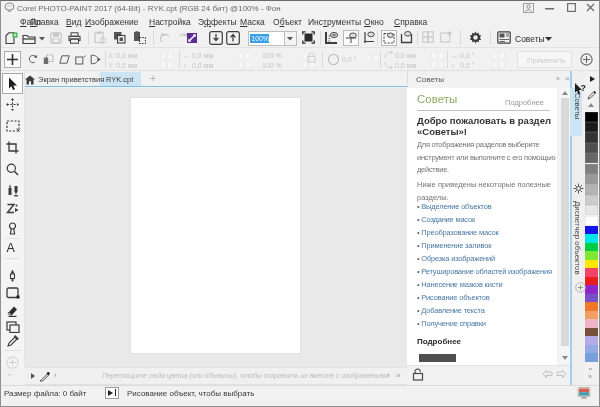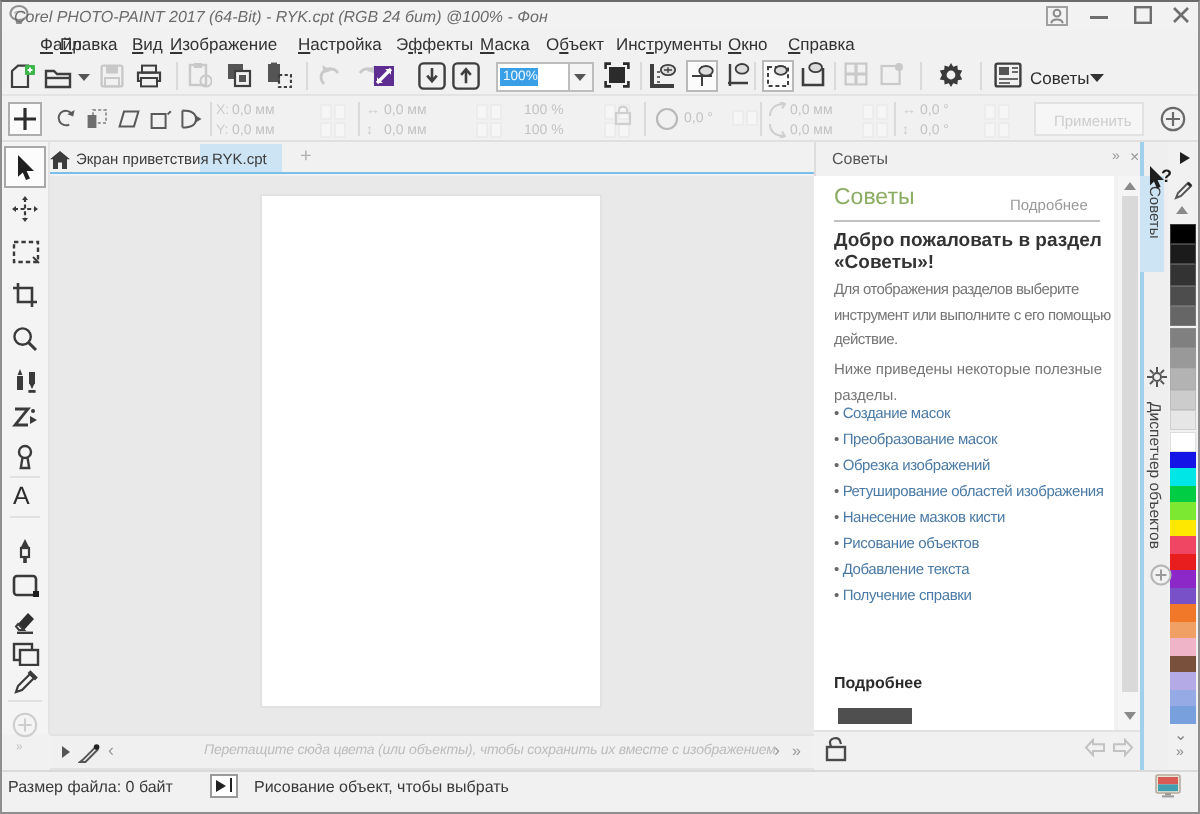--- a/index.html
+++ b/index.html
@@ -28,21 +28,21 @@
 <div class="abs" style="left:570px;top:87.5px;width:12px;height:48px;background:#cde4f5"></div>
 <div class="abs" style="left:584px;top:71px;width:16px;height:314px;background:#f1f1f1"></div>
 <div class="abs" style="left:25px;top:367px;width:382px;height:18px;background:#f0f0f0;border-top:1px solid #e2e2e2;border-bottom:1px solid #e2e2e2"></div>
 <div class="abs" style="left:0px;top:385px;width:600px;height:16px;background:#f1f1f1;border-top:1px solid #dadada"></div>
 <div class="abs" style="left:0px;top:0px;width:600px;height:407px;border:1px solid #8f8f8f;border-top-color:#6a6a6a;pointer-events:none;z-index:99"></div>
 <svg class="ic" style="left:4px;top:2px" width="11" height="11" viewBox="0 0 11 11">
       <path d="M5.5 1 C8.3 1 9.8 3 9.8 4.8 C9.8 6.6 8 8 5.5 8 C3 8 1.2 6.6 1.2 4.8 C1.2 3 2.7 1 5.5 1 Z" fill="none" stroke="#909090" stroke-width="1.1"></path>
       <path d="M4.2 8 L4.5 9.5 H6.5 L6.8 8" fill="none" stroke="#909090" stroke-width="0.9"></path>
       <path d="M3.2 4.6 C4.3 3.4 6.7 3.4 7.8 4.6" fill="none" stroke="#a8a8a8" stroke-width="0.7"></path>
     </svg>
-<div class="abs" style="left:7px;top:3.5px;font-size:8px;color:#6b6b6b;white-space:nowrap;font-style:italic;">Corel PHOTO-PAINT 2017 (64-Bit) - RYK.cpt (RGB 24 бит) @100% - Фон</div>
+<div class="abs" style="left:17px;top:3.5px;font-size:8px;color:#6b6b6b;white-space:nowrap;">Corel PHOTO-PAINT 2017 (64-Bit) - RYK.cpt (RGB 24 бит) @100% - Фон</div>
 <svg class="ic" style="left:523px;top:3px" width="11" height="10" viewBox="0 0 11 10">
       <rect x="0.5" y="0.5" width="10" height="9" fill="none" stroke="#a0a0a0"></rect>
       <circle cx="5.5" cy="3.6" r="1.7" fill="none" stroke="#8a8a8a"></circle>
       <path d="M2.6 8.6 C3.1 6.2 7.9 6.2 8.4 8.6" fill="none" stroke="#8a8a8a"></path>
     </svg>
 <svg class="ic" style="left:545px;top:8px" width="9" height="2" viewBox="0 0 9 2">
       <rect width="9" height="1.5" fill="#6e6e6e"></rect>
     </svg>
 <svg class="ic" style="left:567px;top:3px" width="9" height="9" viewBox="0 0 9 9">
       <rect x="0.6" y="0.6" width="7.8" height="7.8" fill="none" stroke="#6e6e6e" stroke-width="1.2"></rect>
@@ -344,22 +344,24 @@
 <div class="abs" style="left:416px;top:75px;font-size:8px;color:#555;white-space:nowrap;">Советы</div>
 <div class="abs" style="left:556px;top:75px;font-size:7px;color:#9a9a9a;white-space:nowrap;">»</div>
 <div class="abs" style="left:565px;top:74px;font-size:8px;color:#9a9a9a;white-space:nowrap;">×</div>
 <div class="abs" style="left:417px;top:92.5px;font-size:11.5px;color:#8cab63;white-space:nowrap;">Советы</div>
 <div class="abs" style="left:505px;top:97.5px;font-size:7.5px;color:#9a9a9a;white-space:nowrap;">Подробнее</div>
 <div class="abs" style="left:417px;top:110px;width:133px;height:1px;background:#c2c2c2"></div>
 <div class="abs" style="left:417px;top:139px;font-size:7.5px;color:#757575;line-height:12.5px;white-space:nowrap;letter-spacing:-0.28px">Для отображения разделов выберите<br>инструмент или выполните с его помощью<br>действие.</div>
 <div class="abs" style="left:417px;top:115px;width:135px;font-size:9.5px;font-weight:bold;color:#333;line-height:11px">Добро пожаловать в раздел «Советы»!</div>
 <div class="abs" style="left:417px;top:179px;font-size:7.5px;color:#757575;line-height:12.5px;white-space:nowrap">Ниже приведены некоторые полезные<br>разделы.</div>
 <div class="abs" style="left:417px;top:199.5px;line-height:13px;font-size:7.5px;white-space:nowrap;letter-spacing:-0.2px">
+      <div><span style="color:#666">• </span><span class="link">Выделение объектов</span></div>
       <div><span style="color:#666">• </span><span class="link">Создание масок</span></div>
       <div><span style="color:#666">• </span><span class="link">Преобразование масок</span></div>
+      <div><span style="color:#666">• </span><span class="link">Применение заливок</span></div>
       <div><span style="color:#666">• </span><span class="link">Обрезка изображений</span></div>
       <div><span style="color:#666">• </span><span class="link">Ретуширование областей изображения</span></div>
       <div><span style="color:#666">• </span><span class="link">Нанесение мазков кисти</span></div>
       <div><span style="color:#666">• </span><span class="link">Рисование объектов</span></div>
       <div><span style="color:#666">• </span><span class="link">Добавление текста</span></div>
       <div><span style="color:#666">• </span><span class="link">Получение справки</span></div>
     </div>
 <div class="abs" style="left:417px;top:337px;font-size:8px;color:#2b2b2b;white-space:nowrap;font-weight:bold">Подробнее</div>
 <div class="abs" style="left:419px;top:354px;width:37px;height:8px;background:#4f4f4f"></div>
 <div class="abs" style="left:559px;top:88px;width:11px;height:277px;background:#f5f5f5"></div>

